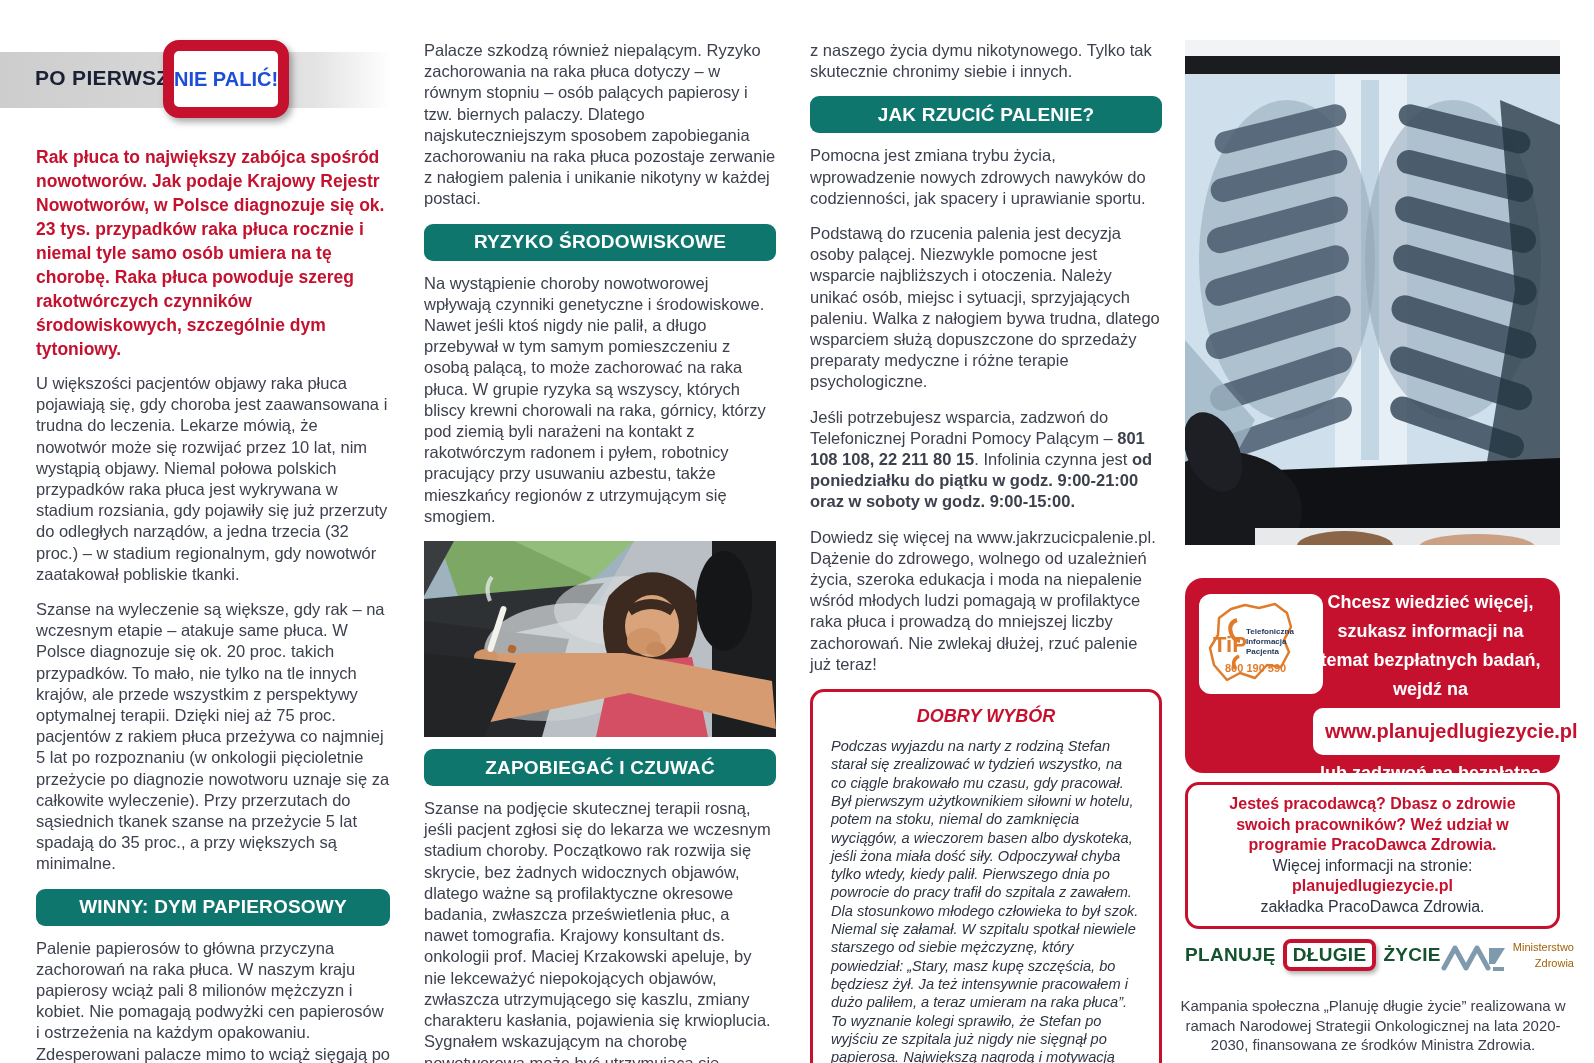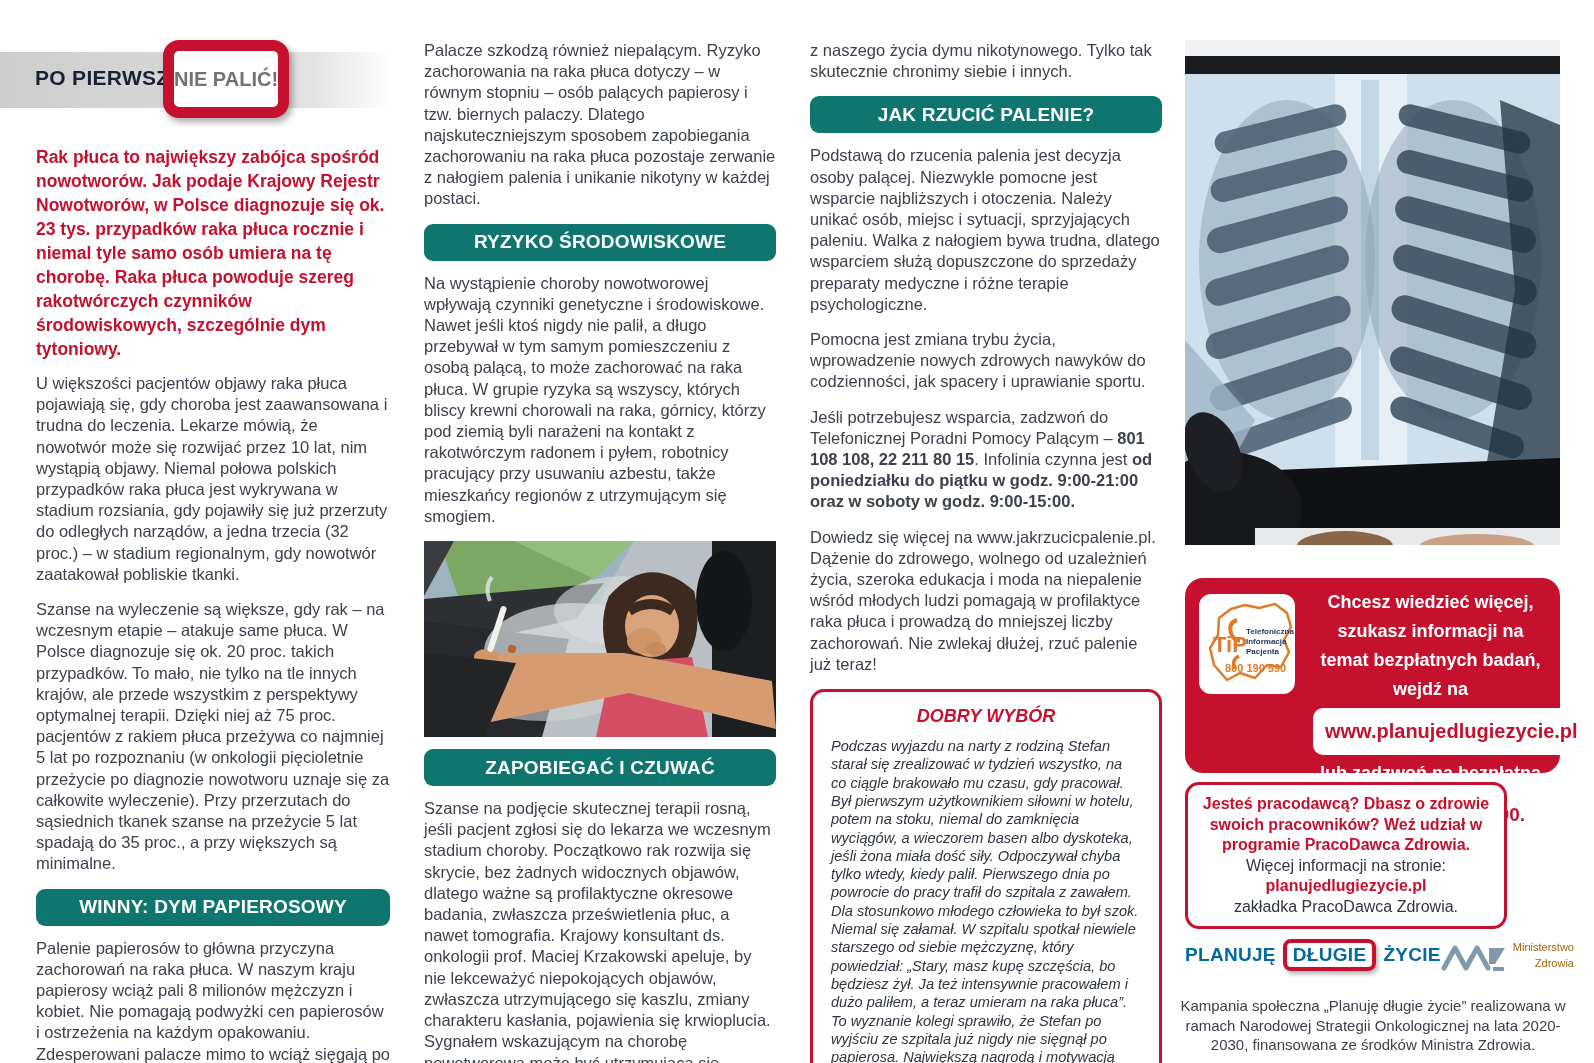--- a/index.html
+++ b/index.html
@@ -10,21 +10,21 @@
   p { margin:0 0 14px 0; font-size:16.5px; line-height:21.2px; }
   b { font-weight:bold; }
 
   
   .top-bar{ position:absolute; left:0; top:52px; width:392px; height:56px;
     background:linear-gradient(90deg,#cdcdcd 0%,#d9d9d9 55%,#e3e3e3 80%,rgba(227,227,227,0) 100%); }
   .kicker{ position:absolute; left:35px; top:14px; font-size:21px; font-weight:bold; color:#1b2135; letter-spacing:.3px; }
   .badge{ position:absolute; left:163px; top:-12px; width:104px; height:56px; background:#ffffff;
     border:11px solid #c5112e; border-radius:16px; box-shadow:3px 4px 7px rgba(0,0,0,.35);
     display:flex; align-items:center; justify-content:center; }
-  .badge span{ font-size:20px; font-weight:bold; color:#737373; white-space:nowrap; }
+  .badge span{ font-size:20px; font-weight:bold; color:#1d4ed8; white-space:nowrap; }
 
   .col{ position:absolute; top:0; }
   .col1{ left:36px; top:145px; width:354px; }
   .col2{ left:424px; top:40px;  width:352px; }
   .col3{ left:810px; top:40px;  width:352px; }
   .col4{ left:1185px; top:0;    width:375px; }
 
   .intro{ color:#c5112e; font-weight:bold; font-size:17.5px; line-height:24px; margin-bottom:12px; }
 
   .banner{ height:37px; background:#0f766e; border-radius:9px; color:#fff; font-weight:bold;
@@ -37,35 +37,35 @@
 
   
   .story-box{ border:3px solid #c5112e; border-radius:14px; background:#fff; padding:14px 18px 12px; margin-top:14px; }
   .story-title{ text-align:center; color:#c5112e; font-weight:bold; font-style:italic; font-size:18px; margin-bottom:10px; }
   .story-text{ font-style:italic; font-size:14.6px; line-height:18.3px; color:#2e3440; }
 
   
   .xray-wrap{ position:absolute; left:0; top:40px; width:375px; height:505px; }
   .red-box{ position:absolute; left:0; top:578px; width:375px; height:195px; background:#c5112e;
     border-radius:18px; box-sizing:border-box; padding:10px 12px; color:#fff; }
-  .tip-card{ position:absolute; left:14px; top:16px; width:96px; height:100px; background:#fff; border-radius:12px; }
+  .tip-card{ position:absolute; left:14px; top:16px; width:124px; height:100px; background:#fff; border-radius:12px; }
   .red-box-right{ margin-left:116px; text-align:center; }
   .rb-line{ font-weight:bold; font-size:18px; line-height:29px; }
   .pill{ display:inline-block; background:#fff; color:#c5112e; font-weight:bold; border-radius:10px; padding:12px 12px; margin:4px 0; }
   .pill-url{ font-size:20px; }
   .pill-phone{ font-size:19px; border-radius:18px; }
   .rb-footer{ text-align:center; font-weight:bold; font-size:15px; margin-top:7px; }
 
-  .employer-box{ position:absolute; left:0; top:782px; width:322px; box-sizing:border-box;
+  .employer-box{ position:absolute; left:0; top:782px; width:375px; box-sizing:border-box;
     border:3px solid #c5112e; border-radius:14px; background:#fff; padding:9px 14px; text-align:center;
     font-size:16px; line-height:20.5px; color:#2f3542; }
   .employer-box .red-bold{ color:#c5112e; font-weight:bold; }
 
   .logos-row{ position:absolute; left:0; top:934px; width:375px; display:flex; align-items:center; justify-content:space-between; }
-  .pdz-logo{ display:flex; align-items:center; gap:7px; font-weight:bold; font-size:19px; color:#0369a1; letter-spacing:.3px; }
+  .pdz-logo{ display:flex; align-items:center; gap:7px; font-weight:bold; font-size:19px; color:#14532d; letter-spacing:.3px; }
   .pdz-box{ border:4px solid #c5112e; border-radius:8px; background:#fff; padding:1px 6px; box-shadow:2px 3px 4px rgba(0,0,0,.3); }
   .ministry{ display:flex; align-items:center; gap:6px; }
   .ministry-text{ font-size:11px; line-height:16px; color:#a16207;text-align:right; }
 
   .campaign{ position:absolute; left:-8px; top:996px; width:392px; text-align:center; font-size:15px; line-height:19.5px; color:#3c414d; }
 </style>
 </head>
 <body>
 
 <div class="page">
@@ -120,22 +120,22 @@
     </svg>
 
     <div class="banner">ZAPOBIEGAĆ I CZUWAĆ</div>
     <p>Szanse na podjęcie skutecznej terapii rosną, jeśli pacjent zgłosi się do lekarza we wczesnym stadium choroby. Początkowo rak rozwija się skrycie, bez żadnych widocznych objawów, dlatego ważne są profilaktyczne okresowe badania, zwłaszcza prześwietlenia płuc, a nawet tomografia. Krajowy konsultant ds. onkologii prof. Maciej Krzakowski apeluje, by nie lekceważyć niepokojących objawów, zwłaszcza utrzymującego się kaszlu, zmiany charakteru kasłania, pojawienia się krwioplucia. Sygnałem wskazującym na chorobę nowotworową może być utrzymująca się chrypka.</p>
 
   </div>
 
   <div class="col col3">
     <p>z naszego życia dymu nikotynowego. Tylko tak skutecznie chronimy siebie i innych.</p>
     <div class="banner">JAK RZUCIĆ PALENIE?</div>
+    <p>Pomocna jest zmiana trybu życia, wprowadzenie nowych zdrowych nawyków do codzienności, jak spacery i uprawianie sportu.</p>
     <p>Podstawą do rzucenia palenia jest decyzja osoby palącej. Niezwykle pomocne jest wsparcie najbliższych i otoczenia. Należy unikać osób, miejsc i sytuacji, sprzyjających paleniu. Walka z nałogiem bywa trudna, dlatego wsparciem służą dopuszczone do sprzedaży preparaty medyczne i różne terapie psychologiczne.</p>
-    <p>Pomocna jest zmiana trybu życia, wprowadzenie nowych zdrowych nawyków do codzienności, jak spacery i uprawianie sportu.</p>
     <p>
       <span>Jeśli potrzebujesz wsparcia, zadzwoń do Telefonicznej Poradni Pomocy Palącym – </span><b>801 108 108, 22 211 80 15</b><span>. Infolinia czynna jest </span><b>od poniedziałku do piątku w godz. 9:00-21:00 oraz w soboty w godz. 9:00-15:00.</b>
     </p>
     <p>
       <span>Dowiedz się więcej na </span><span class="plain-link">www.jakrzucicpalenie.pl</span><span>. Dążenie do zdrowego, wolnego od uzależnień życia, szeroka edukacja i moda na niepalenie wśród młodych ludzi pomagają w profilaktyce raka płuca i prowadzą do mniejszej liczby zachorowań. Nie zwlekaj dłużej, rzuć palenie już teraz!</span>
     </p>
 
     <div class="story-box">
       <div class="story-title">DOBRY WYBÓR</div>
       <div class="story-text">Podczas wyjazdu na narty z rodziną Stefan starał się zrealizować w tydzień wszystko, na co ciągle brakowało mu czasu, gdy pracował. Był pierwszym użytkownikiem siłowni w hotelu, potem na stoku, niemal do zamknięcia wyciągów, a wieczorem basen albo dyskoteka, jeśli żona miała dość siły. Odpoczywał chyba tylko wtedy, kiedy palił. Pierwszego dnia po powrocie do pracy trafił do szpitala z zawałem. Dla stosunkowo młodego człowieka to był szok. Niemal się załamał. W szpitalu spotkał niewiele starszego od siebie mężczyznę, który powiedział: „Stary, masz kupę szczęścia, bo będziesz żył. Ja też intensywnie pracowałem i dużo paliłem, a teraz umieram na raka płuca”. To wyznanie kolegi sprawiło, że Stefan po wyjściu ze szpitala już nigdy nie sięgnął po papierosa. Największą nagrodą i motywacją była dla niego rodzina. Córka powiedziała: „tato, teraz to mogę cię pocałować, bo wcześniej brzydko pachniałeś”.</div>

